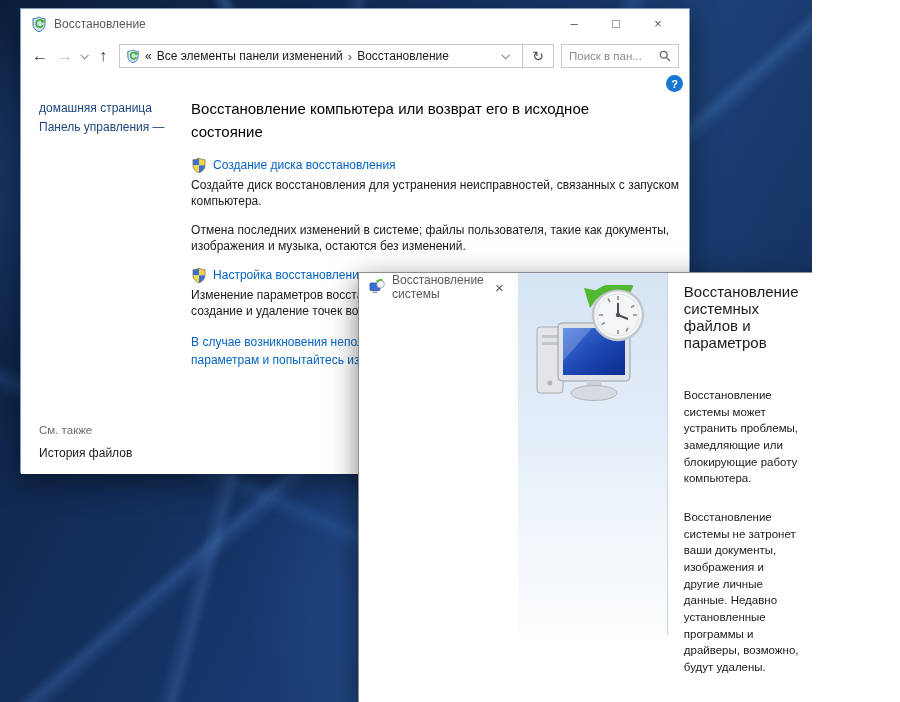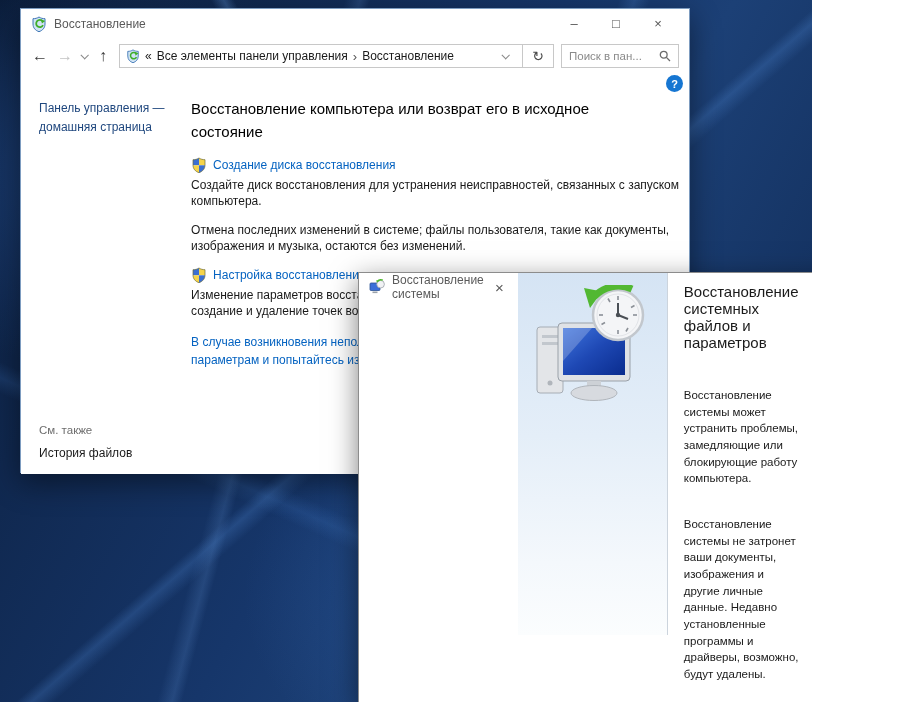--- a/index.html
+++ b/index.html
@@ -74,21 +74,21 @@
   .wizard .titlebar { height:28px; }
   .w-close { margin-left:auto; color:#5a5a5a; font-size:15px; width:24px; text-align:center; cursor:pointer; }
   .w-body { display:flex; height:362px; }
   .w-left { width:150px; flex:0 0 auto;
     background:linear-gradient(180deg,#d5e4f4 0%, #e4eef8 45%, #f4f8fc 80%, #fbfdfe 100%);
     border-right:1px solid #ccd4dd;
     display:flex; justify-content:center; align-items:flex-start; padding-top:12px; }
   .w-right { flex:1; padding:10px 18px 0 16px; }
   .w-heading { font-size:15px; font-weight:400; color:#1a1a1a; margin-bottom:36px; }
   .w-para { font-size:11.5px; line-height:1.45; max-width:345px; color:#1a1a1a; }
-  .w-para + .w-para { margin-top:29px; }
+  .w-para + .w-para { margin-top:22px; }
   .w-footer { height:42px; background:#f0f0f0; border-top:1px solid #dfdfdf;
               display:flex; align-items:center; justify-content:flex-end; padding-right:12px; }
   .btn { min-width:73px; height:23px; padding:0 10px; font-size:11.5px; font-family:inherit;
          display:flex; align-items:center; justify-content:center;
          border:1px solid #adadad; background:#e1e1e1; color:#000; cursor:pointer; }
   .btn.disabled { background:#dfdfdf; border-color:#d4d4d4; color:#9d9d9d; }
   .btn-back { margin-right:7px; }
   .btn-next { margin-right:16px; }
 </style>
 </head>
@@ -131,41 +131,41 @@
       <span class="chev"></span>
       <span class="navbtn">↑</span>
 
       <div class="addressbar">
         <svg class="icon14" viewBox="0 0 16 16">
           <use href="#shield-path" fill="#cfe3f4" stroke="#3f76b5" stroke-width="1"></use>
           <path d="M11.5 5.2A3.6 3.6 0 1 0 12 9.2" stroke="#3fae2a" stroke-width="1.8" fill="none"></path>
           <polygon points="10,3.2 14.2,4.9 10.9,7.6" fill="#3fae2a"></polygon>
         </svg>
         <span>«</span>
-        <span>Все элементы панели управления</span>
+        <span>Все элементы панели изменений</span>
         <span class="crumb-sep">›</span>
         <span>Восстановление</span>
         <span class="chev addr-chev"></span>
         <span class="refresh-seg">↻</span>
       </div>
 
       <div class="searchbox">
         <input type="text" placeholder="Поиск в пан..." style="">
         <svg width="12" height="12" viewBox="0 0 12 12">
           <circle cx="4.7" cy="4.7" r="3.4" fill="none" stroke="#6b6b6b" stroke-width="1.3"></circle>
           <line x1="7.4" y1="7.4" x2="11" y2="11" stroke="#6b6b6b" stroke-width="1.3"></line>
         </svg>
       </div>
     </div>
 
     <div class="cp-body">
       <div class="cp-sidebar">
         <div class="home-link">
+          <div>домашняя страница</div>
           <div>Панель управления —</div>
-          <div>домашняя страница</div>
         </div>
         <div class="see-also">См. также</div>
         <div class="file-history">История файлов</div>
       </div>
 
       <div class="cp-content">
         <div class="help-btn">?</div>
 
         <div class="cp-heading">
           <div>Восстановление компьютера или возврат его в исходное</div>

